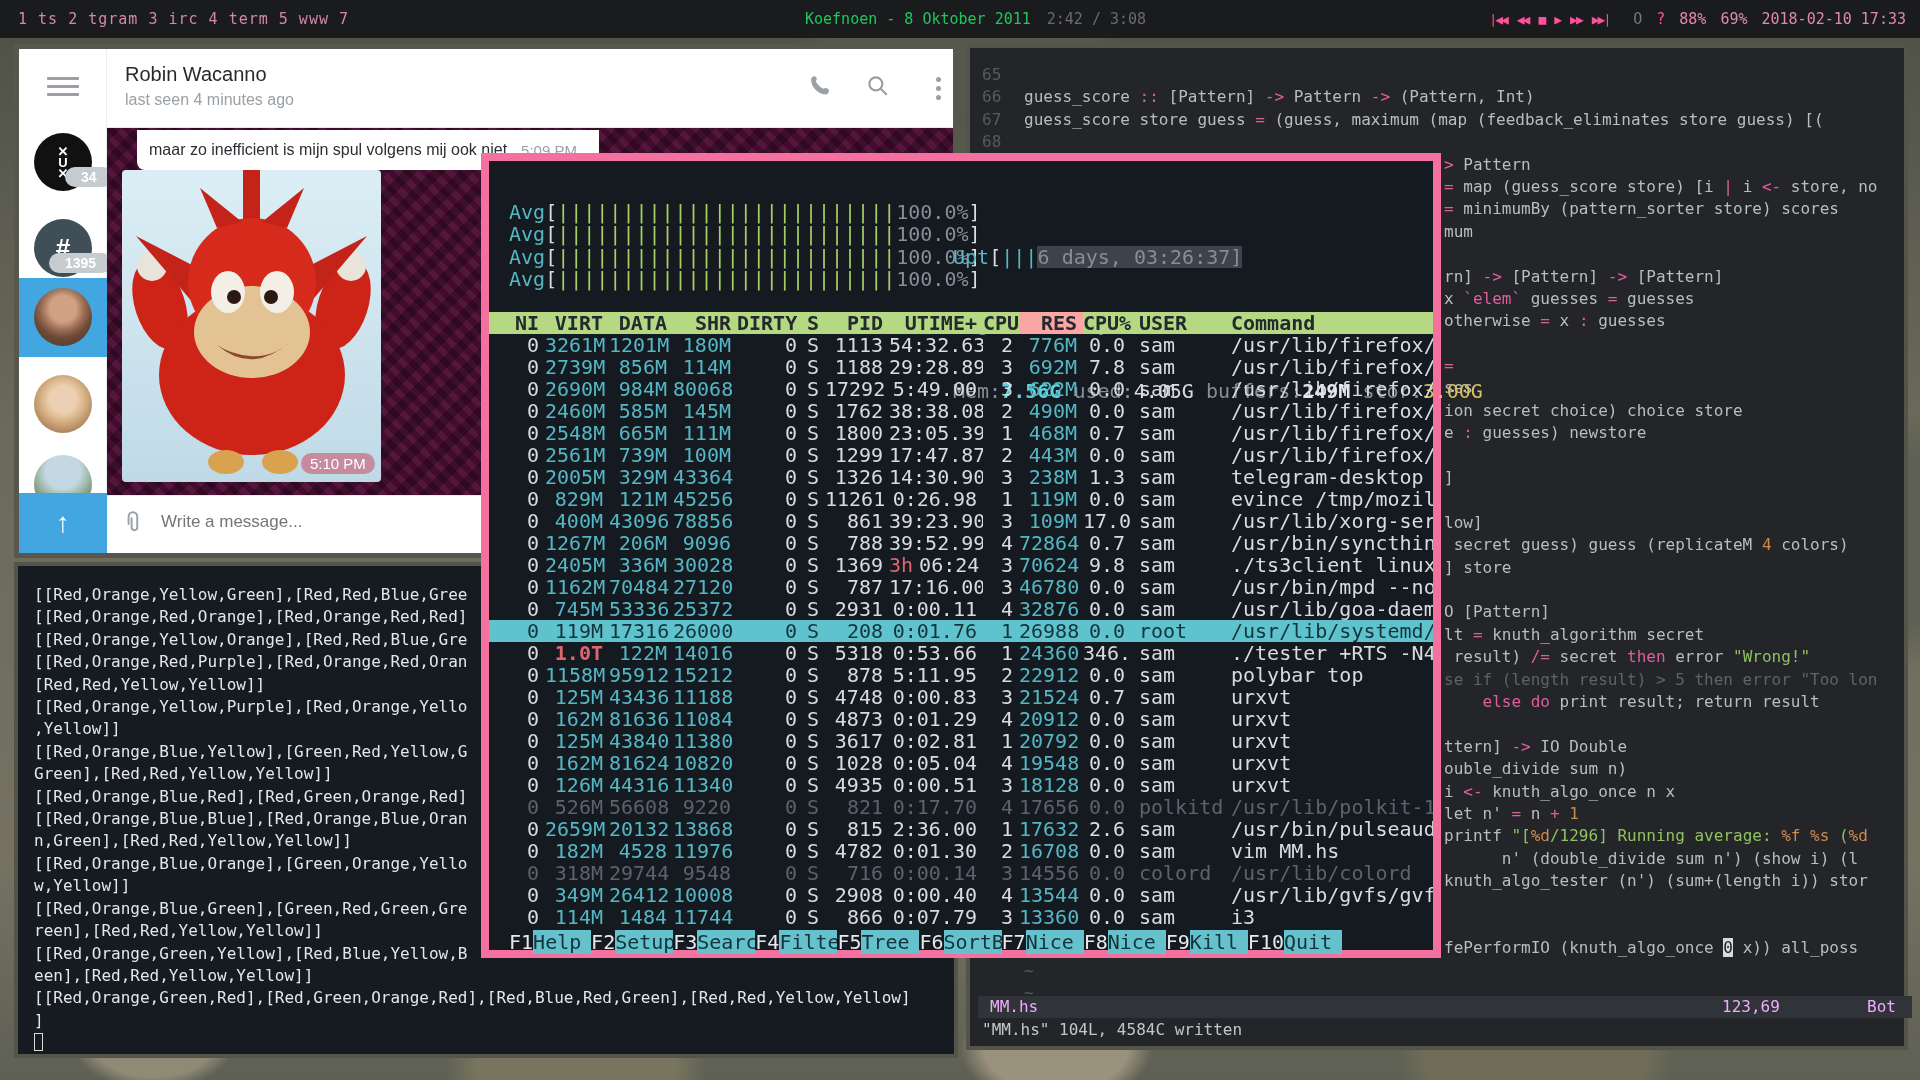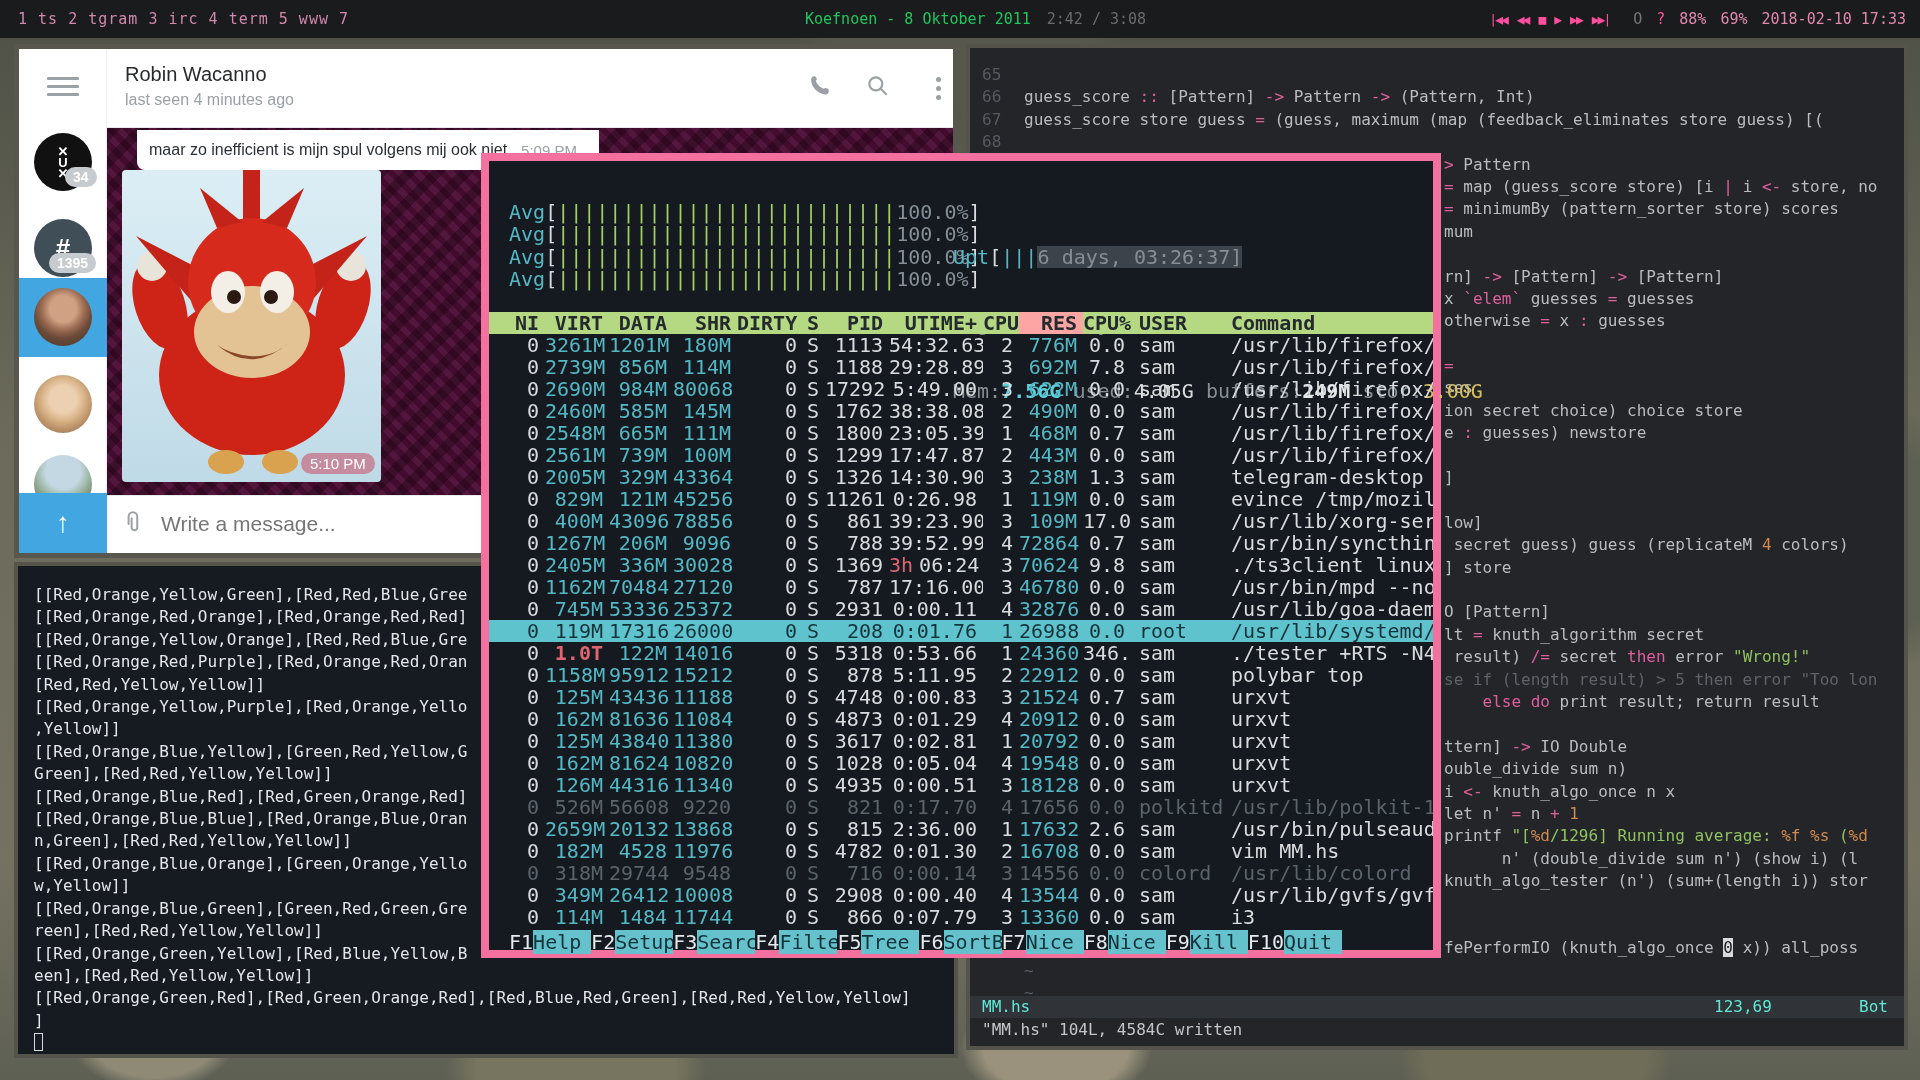--- a/index.html
+++ b/index.html
@@ -39,21 +39,21 @@
   #tg-rail{ left:0; top:0; width:88px; height:100%; background:#fff; border-right:1px solid #eceff1;}
   #tg-burger{ left:28px; top:28px; width:32px; height:22px; cursor:pointer;}
   #tg-burger i{ display:block; height:3px; background:#9aa0a5; margin-bottom:5px; border-radius:1px;}
   .av{ position:absolute; left:15px; width:58px; height:58px; border-radius:50%; overflow:hidden; cursor:pointer;}
   #av-uva{ top:84px; background:#111; color:#fff; display:flex; flex-direction:column; align-items:center; justify-content:center; font-size:13px; line-height:11px; font-weight:bold;}
   #av-hash{ top:170px; background:#3f4e57; color:#fff; display:flex; align-items:center; justify-content:center; font-size:26px; font-weight:bold;}
   #sel-row{ left:0; top:229px; width:88px; height:79px; background:#42a6e0;}
   #av-man{ top:239px; background:radial-gradient(circle at 50% 36%, #d0a183 0 28%, #9a6a52 46%, #6b4a38 62%, #47342a 100%);}
   #av-boy{ top:326px; background:radial-gradient(circle at 50% 42%, #ecd0b2 0 30%, #d9b488 48%, #b98f66 68%, #7e6a54 100%), #d9b488;}
   #av-land{ top:406px; background:radial-gradient(circle at 50% 28%, #c4d8e4 0 34%, #9db8a6 52%, #6f7f62 76%, #55604a 100%);}
-  .badge{ position:absolute; background:#c6cbcf; color:#fff; font-size:14px; font-weight:bold; border-radius:12px; padding:2px 8px; line-height:16px;}
+  .badge{ position:absolute; background:#c6cbcf; color:#fff; font-size:14px; font-weight:bold; border-radius:12px; padding:2px 16px; line-height:16px;}
   #badge-34{ left:46px; top:118px; }
   #badge-1395{ left:30px; top:204px; }
   #tg-upload{ left:0; top:444px; width:88px; height:60px; background:#42a6e0; border:none; color:#fff; font-size:28px; font-weight:bold; display:flex; align-items:center; justify-content:center; cursor:pointer;}
   #tg-header{ left:88px; top:0; width:846px; height:79px; background:#fff; border-bottom:1px solid #e7eaec;}
   #tg-title{ position:absolute; left:18px; top:14px; font-size:20px; color:#28292b;}
   #tg-sub{ position:absolute; left:18px; top:42px; font-size:16px; color:#9aa0a5;}
   .tg-hicon{ position:absolute; top:24px; width:30px; height:30px; color:#9aa0a5; cursor:pointer;}
   #icon-phone{ left:700px; } #icon-search{ left:758px; } #icon-kebab{ left:816px; display:flex; flex-direction:column; align-items:center; justify-content:center; gap:4px;}
   #icon-kebab i{ width:5px; height:5px; border-radius:50%; background:#9aa0a5;}
   #tg-chat{ left:88px; top:79px; width:846px; height:367px;
@@ -61,35 +61,35 @@
     background-image:
       repeating-linear-gradient(135deg, rgba(0,0,0,.28) 0 10px, rgba(0,0,0,0) 10px 20px),
       repeating-linear-gradient(45deg, rgba(255,255,255,.04) 0 6px, rgba(0,0,0,.12) 6px 12px);}
   #bubble{ position:absolute; left:30px; top:2px; width:462px; height:40px; background:#fff; border-radius:0 0 8px 8px; display:flex; align-items:center; padding:0 12px; }
   #bubble-text{ font-size:16px; color:#2b2f33; white-space:nowrap;}
   #bubble-time{ margin-left:14px; font-size:15px; color:#9aa0a5;}
   #chat-img{ position:absolute; left:15px; top:42px; width:259px; height:312px; border-radius:4px; overflow:hidden;}
   #img-chip{ position:absolute; left:179px; top:283px; background:rgba(197,128,148,.88); color:#fff; border-radius:12px; font-size:15px; padding:2px 9px;}
   #tg-compose{ left:88px; top:446px; width:846px; height:58px; background:#fff; border-top:1px solid #e7eaec;}
   #clip{ position:absolute; left:14px; top:14px; width:28px; height:28px; color:#9aa0a5; cursor:pointer;}
-  #tg-input{ position:absolute; left:54px; top:16px; font-size:21px; color:#9aa0a5; border:none; outline:none; width:380px; font-family:"Liberation Sans",sans-serif; background:transparent;}
+  #tg-input{ position:absolute; left:54px; top:16px; font-size:17px; color:#9aa0a5; border:none; outline:none; width:380px; font-family:"Liberation Sans",sans-serif; background:transparent;}
 
   
   #lterm{ left:14px; top:562px; width:944px; height:496px; background:#161b22; z-index:1;}
   #lterm-body{ padding:18px 0 0 16px; color:#e4e7ea; font-size:16px; line-height:22.4px; white-space:pre;}
   #lt-cursor{ display:inline-block; width:9px; height:18px; border:1px solid #d8dadc; vertical-align:-3px;}
 
   
   #vim{ left:966px; top:44px; width:942px; height:1006px; background:#242529; z-index:1;}
   #vim-lines{ position:absolute; left:0; top:16px; width:100%; font-size:16px; line-height:22.4px; white-space:pre; }
   .vline{ height:22.4px; }
   .vnum{ display:inline-block; width:36px; text-align:left; padding-left:12px; color:#565a5f;}
   .vcode{ padding-left:18px; }
   .vline.frag{ padding-left:474px; }
-  #vim-status{ position:absolute; left:0px; top:948px; width:934px; height:22px; background:#303338; color:#5eead4; font-size:16px; }
+  #vim-status{ position:absolute; left:8px; top:948px; width:934px; height:22px; background:#303338; color:#f0abfc; font-size:16px; }
   #vim-file{ position:absolute; left:12px; top:1px;}
   #vim-pos{ position:absolute; left:744px; top:1px;}
   #vim-loc{ position:absolute; left:889px; top:1px;}
   #vim-msg{ position:absolute; left:12px; top:972px; font-size:16px; color:#c3c6c9; white-space:pre;}
 
   
   .c-d{color:#b9bdc0} .c-p{color:#df5f9d} .c-g{color:#8fc25f} .c-o{color:#cf8a4e}
   .c-dim{color:#5e6368} .c-cur{background:#d8dadc;color:#1b1d21}
   .c-w{color:#d9dcde} .c-c{color:#54b8c4} .c-cb{color:#5ed1df;font-weight:bold}
   .c-gr{color:#868e96} .c-r{color:#de6671} .c-y{color:#d8c05e}

